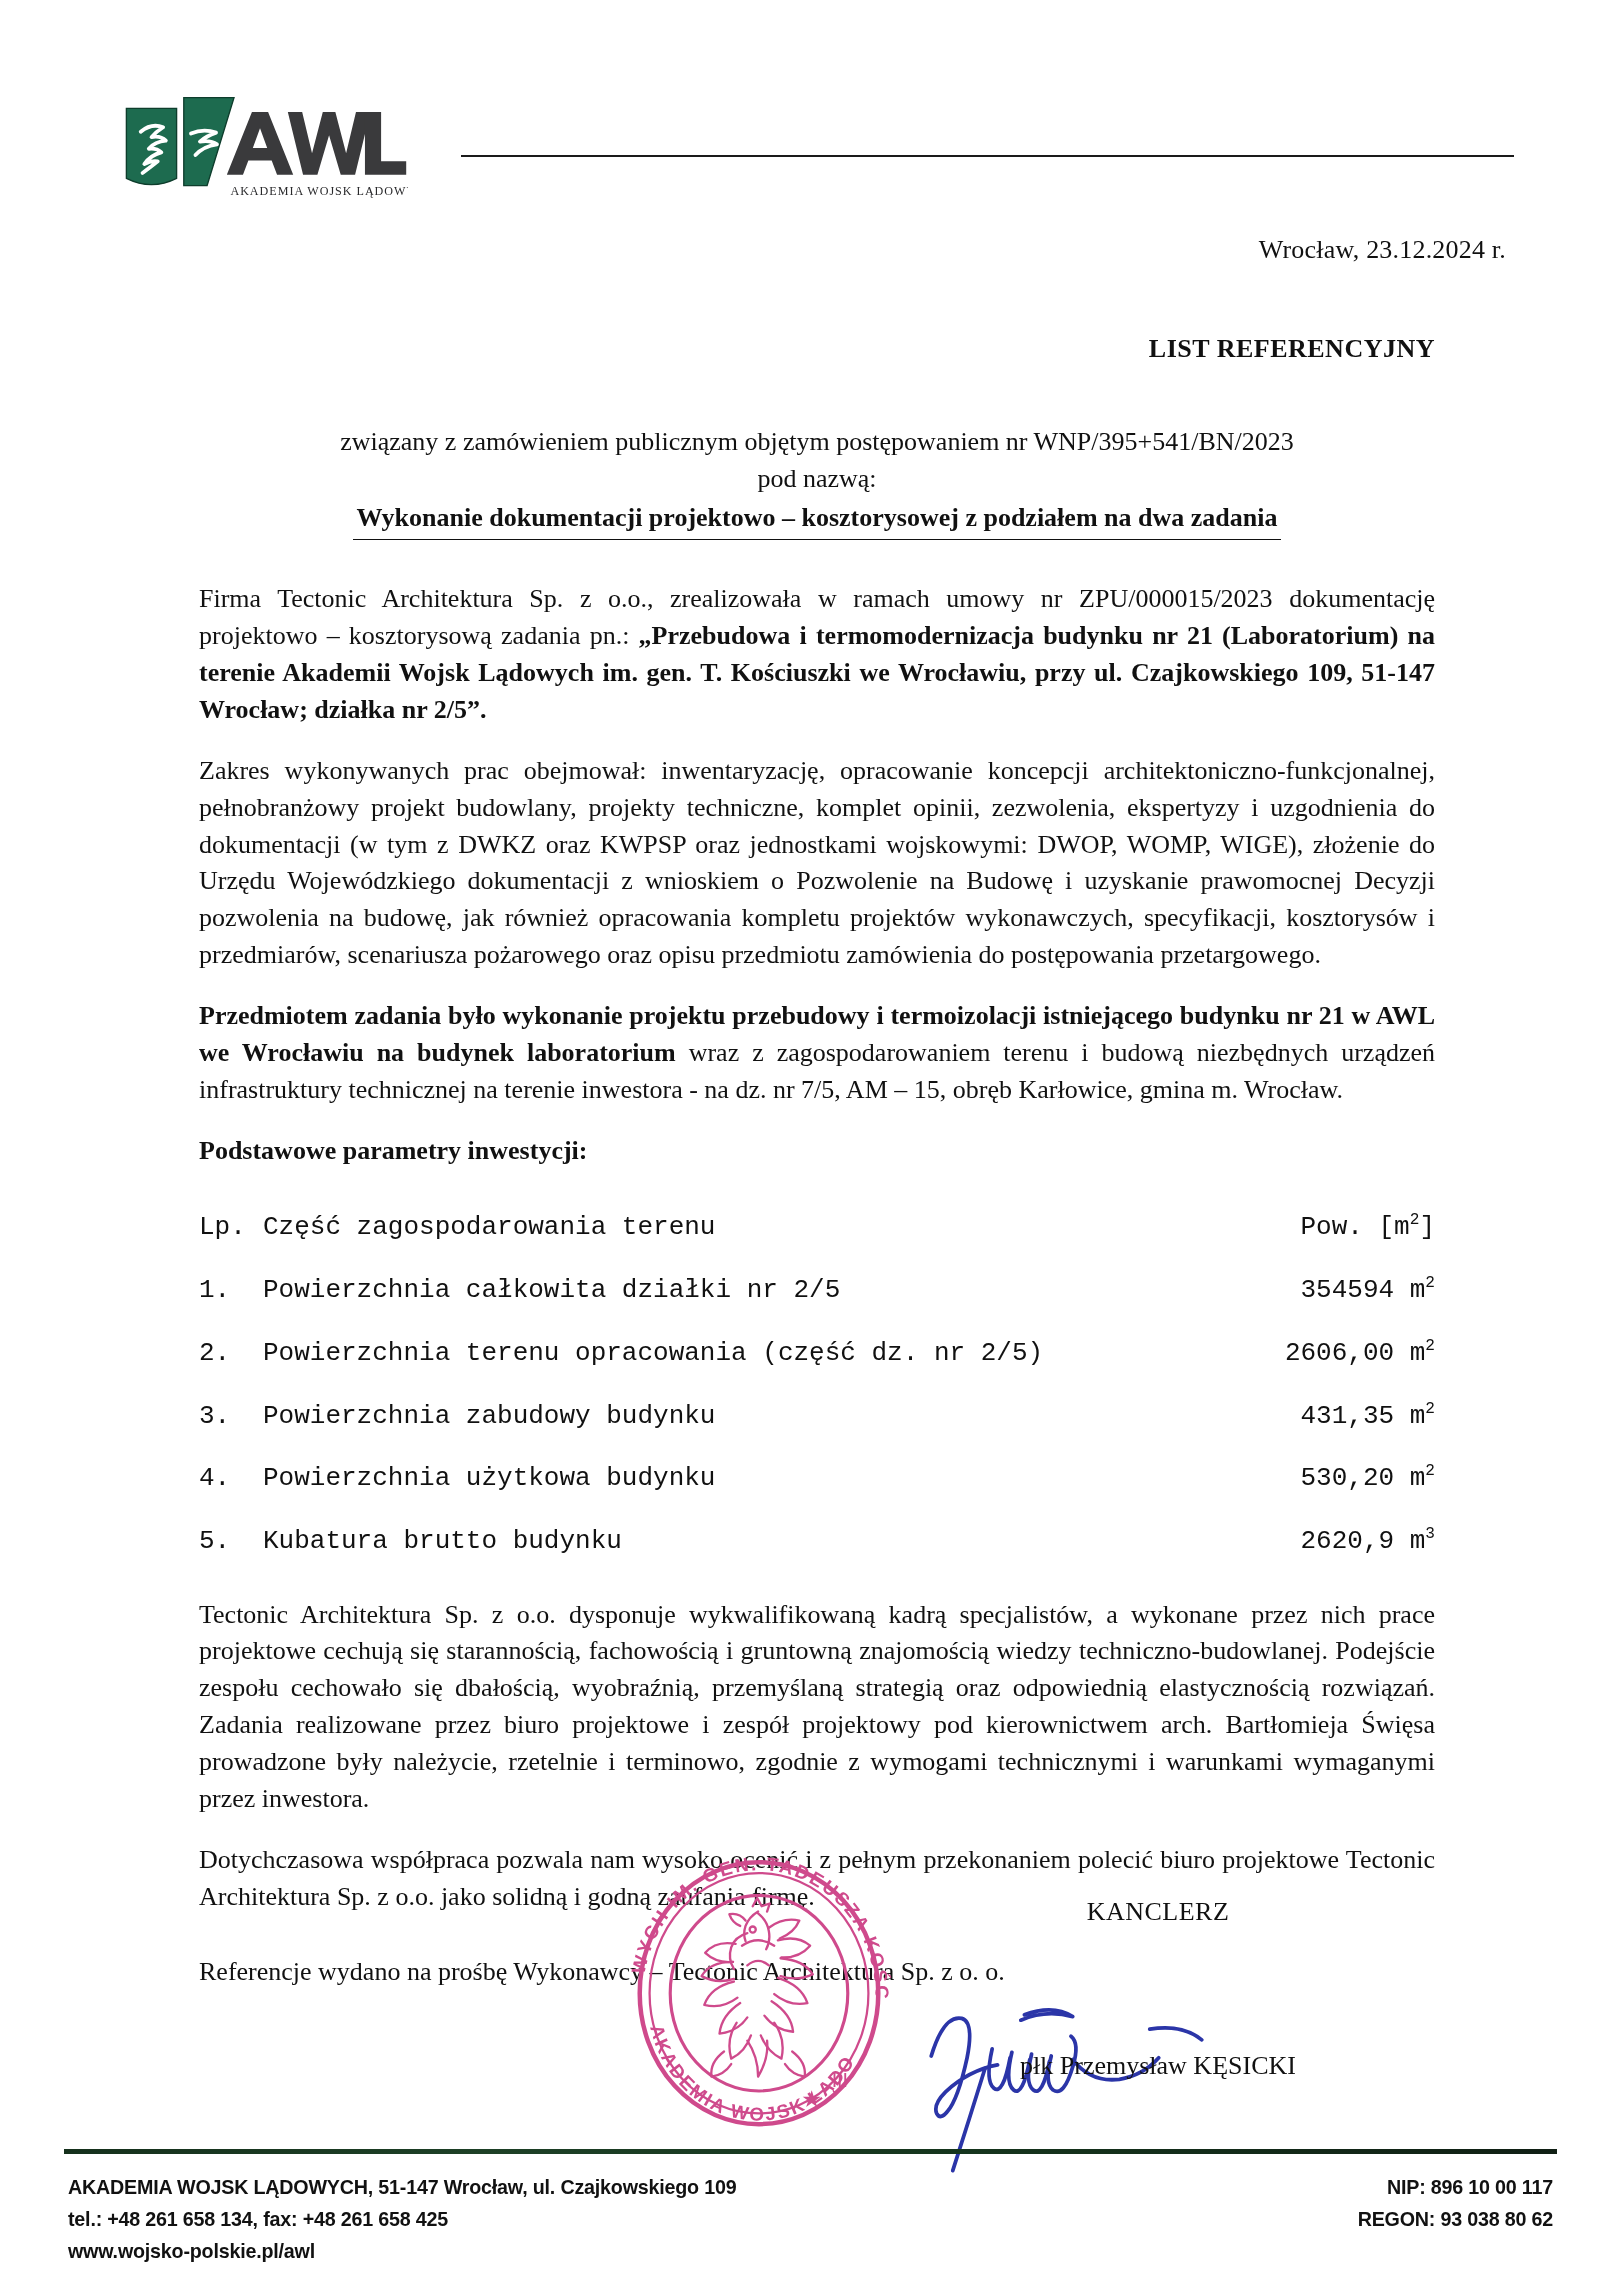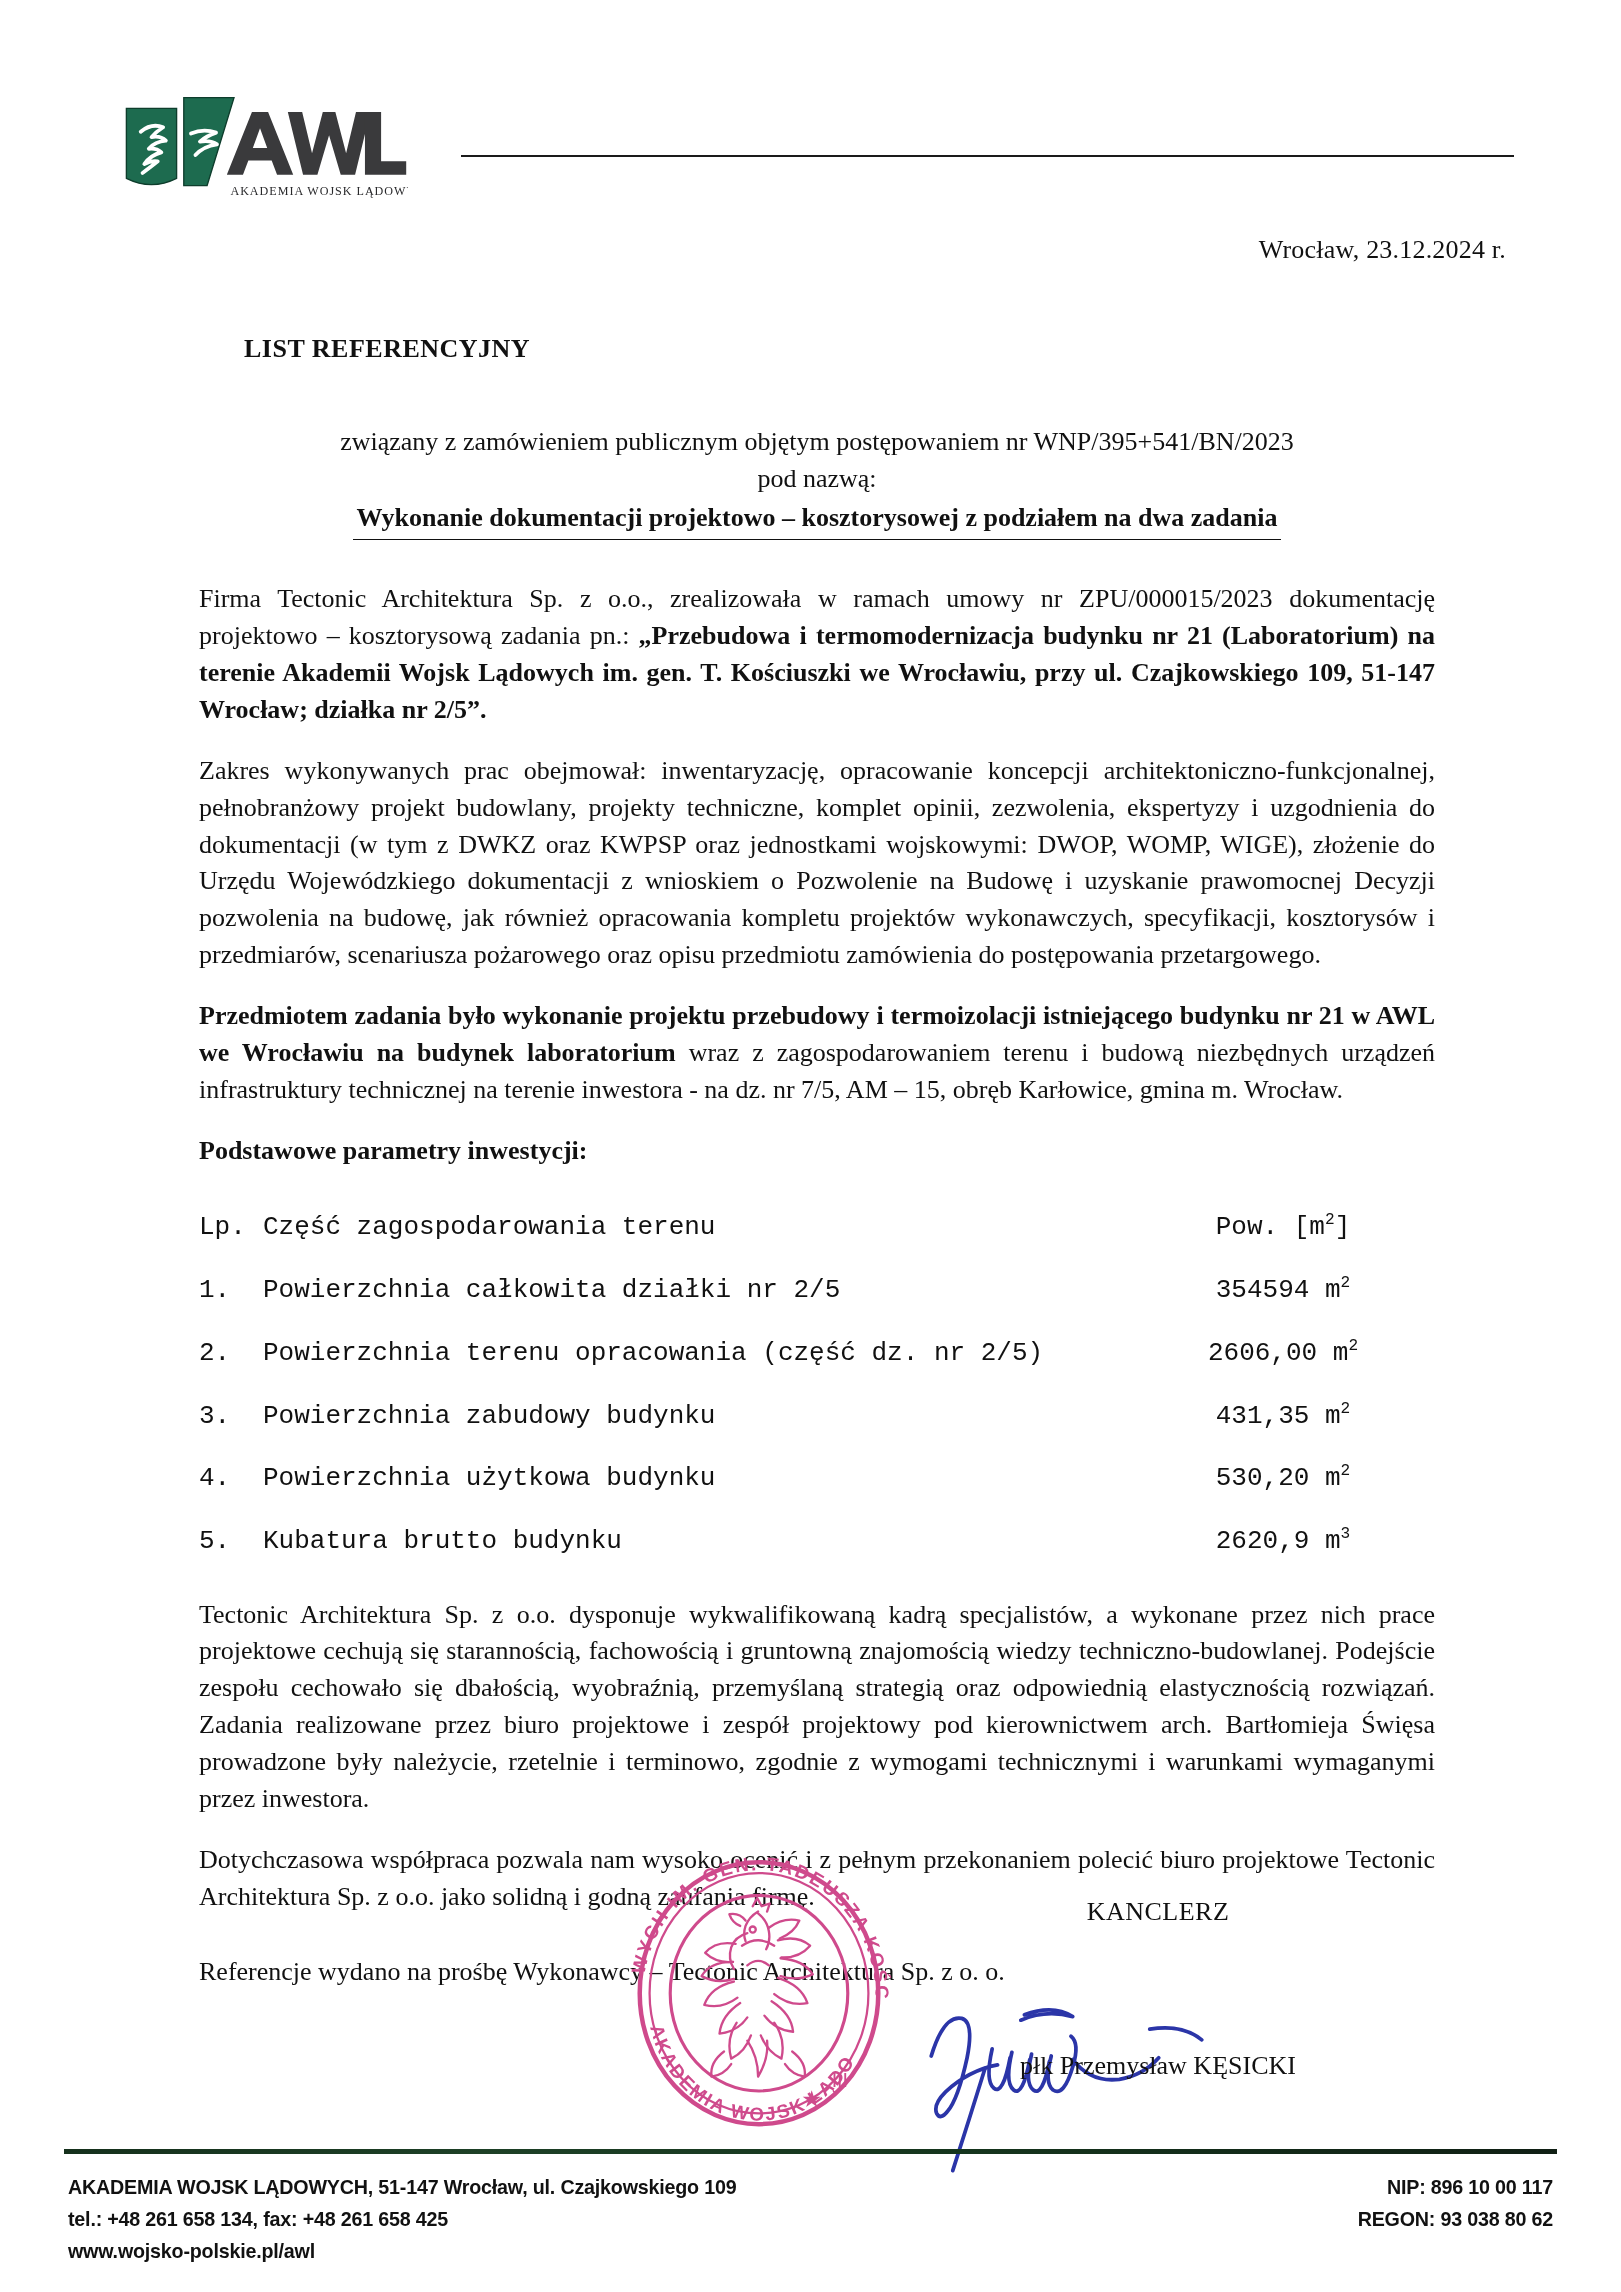--- a/index.html
+++ b/index.html
@@ -57,21 +57,21 @@
   .content {
     position: absolute;
     top: 331px;
     left: 199px;
     width: 1236px;
     font-size: 26px;
     line-height: 1.42;
   }
 
   .doc-title {
-    text-align: left;
+    text-align: right;
     font-weight: bold;
     font-size: 26px;
     letter-spacing: 0.5px;
     margin: 0 0 56px 0;
     padding-left: 45px;
   }
 
   .intro {
     text-align: center;
     margin: 0;
@@ -109,21 +109,21 @@
     font-family: Liberation Mono, monospace;
   }
   table.params td {
     padding: 12.5px 0 13.4px 0;
     vertical-align: top;
   }
   td.c-lp { width: 64px; padding-left: 1.8px; }
   td.c-desc { width: auto; padding-left: 19.7px; }
   td.c-val {
     width: 304px;
-    text-align: center;
+    text-align: right;
     padding-right: 70px;
     white-space: nowrap;
   }
   sup { font-size: .62em; vertical-align: super; line-height: 0; }
 
   
   .sig-area {
     position: absolute;
     top: 1836px;
     left: 199px;

